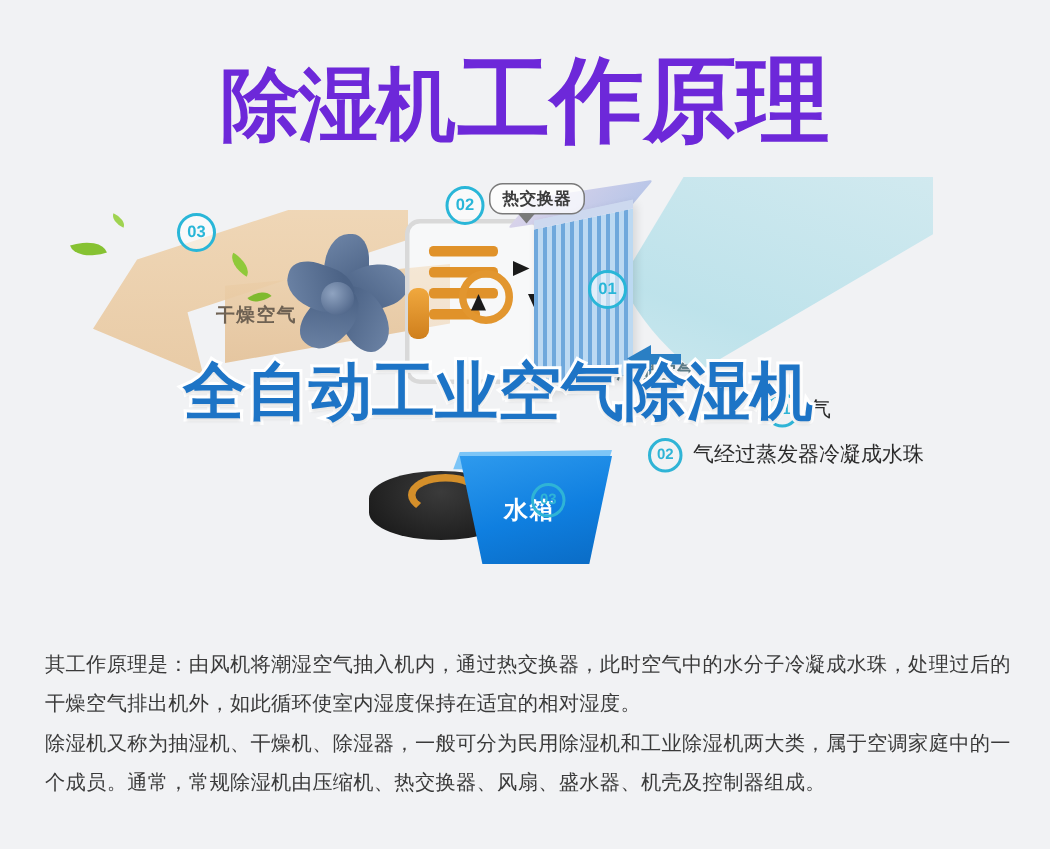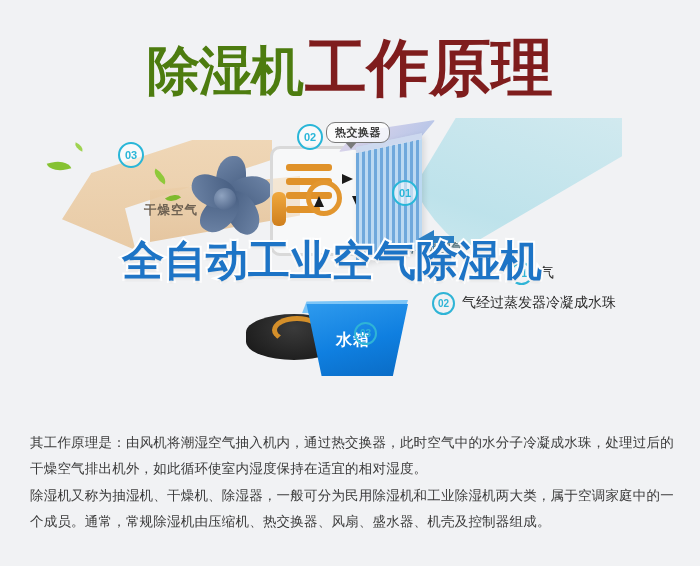--- a/index.html
+++ b/index.html
@@ -11,25 +11,25 @@
   }
   .stage{position:relative;width:700px;height:566px;background:#f1f2f4;}
 
   
   .header{
     position:absolute;left:0;top:22px;width:700px;height:92px;
     display:flex;align-items:center;justify-content:center;
   }
   .title-wrap{display:flex;align-items:baseline;white-space:nowrap;}
   .title-a{
-    font-size:53px;font-weight:bold;color:#4d7c0f;
+    font-size:53px;font-weight:bold;color:#6d28d9;
     letter-spacing:-1px;line-height:1;
   }
   .title-b{
-    font-size:62px;font-weight:bold;color:#7f1d1d;
+    font-size:62px;font-weight:bold;color:#6d28d9;
     letter-spacing:0px;line-height:1;margin-left:2px;
   }
 
   
   .illus{position:absolute;left:0;top:118px;width:700px;height:280px;overflow:hidden;}
 
   
   .dry-arrow{
     position:absolute;left:62px;top:22px;width:210px;height:110px;
     background:linear-gradient(180deg,#efd5b3 0%,#e8c9a2 100%);

